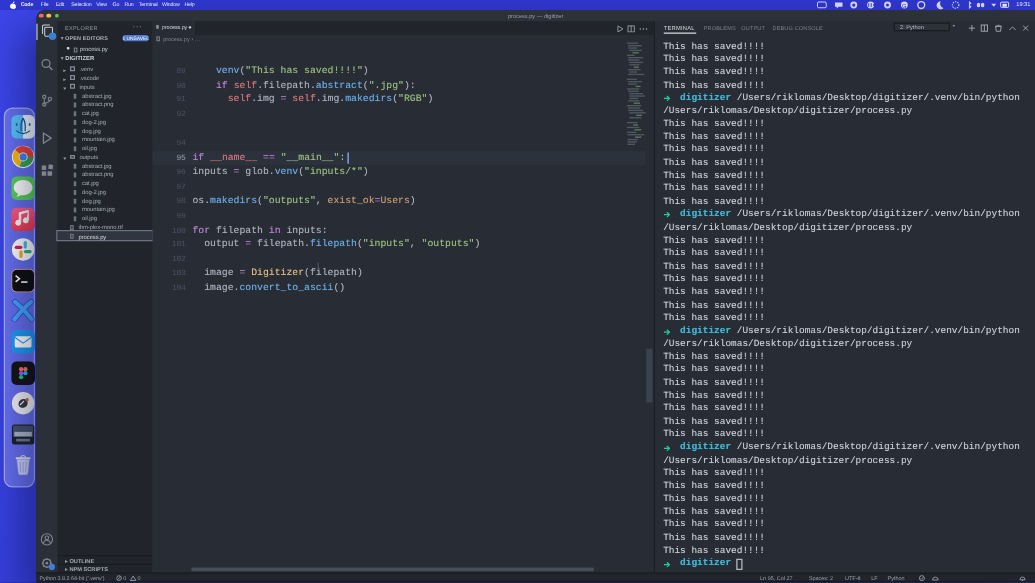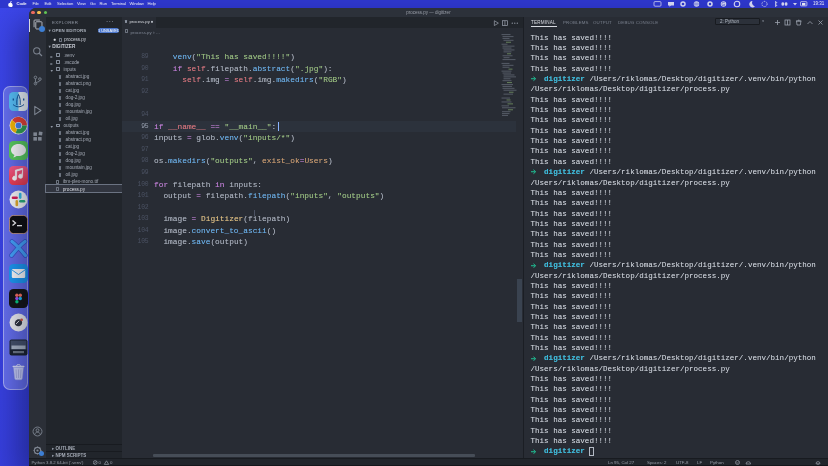--- a/index.html
+++ b/index.html
@@ -382,24 +382,20 @@
       <div class="cl" style="top:184.7px">
             <span class="gut">102</span>
           </div>
       <div class="cl" style="top:207.9px">
             <span class="gut">104</span>
             <span class="ct">  image.<span class="f">convert_to_ascii</span>()</span>
           </div>
       <div class="cl" style="top:196.3px">
             <span class="gut">103</span>
             <span class="ct">  image <span class="k">=</span> <span class="c">Digitizer</span>(filepath)</span>
-          </div>
-      <div class="cl" style="top:219.4px">
-            <span class="gut">105</span>
-            <span class="ct">  image.<span class="f">save</span>(output)</span>
           </div>
     </div>
     <div class="abs" style="left:156px;top:105px;width:1px;height:9px;background:#8ab4ff;"></div>
     <div class="abs" style="left:132px;top:192.7px;width:0.8px;height:6px;background:#4b5263;"></div>
     <div class="abs" style="left:395.5px;top:262px;width:4.5px;height:43px;background:#3a4350;"></div>
     <div class="abs" style="left:31.5px;top:436.8px;width:322px;height:3.2px;background:rgba(130,140,155,0.34);border-radius:1px;"></div>
     <svg class="abs" style="left:379.5px;top:16px" width="17" height="88" viewBox="0 0 17 88" id="minimap">
       <g fill="#8b93a1" fill-opacity="0.42">
         <rect x="0.5" y="1" width="9" height="1.1"></rect>
             <rect x="1.5" y="3" width="11" height="1.1"></rect>

